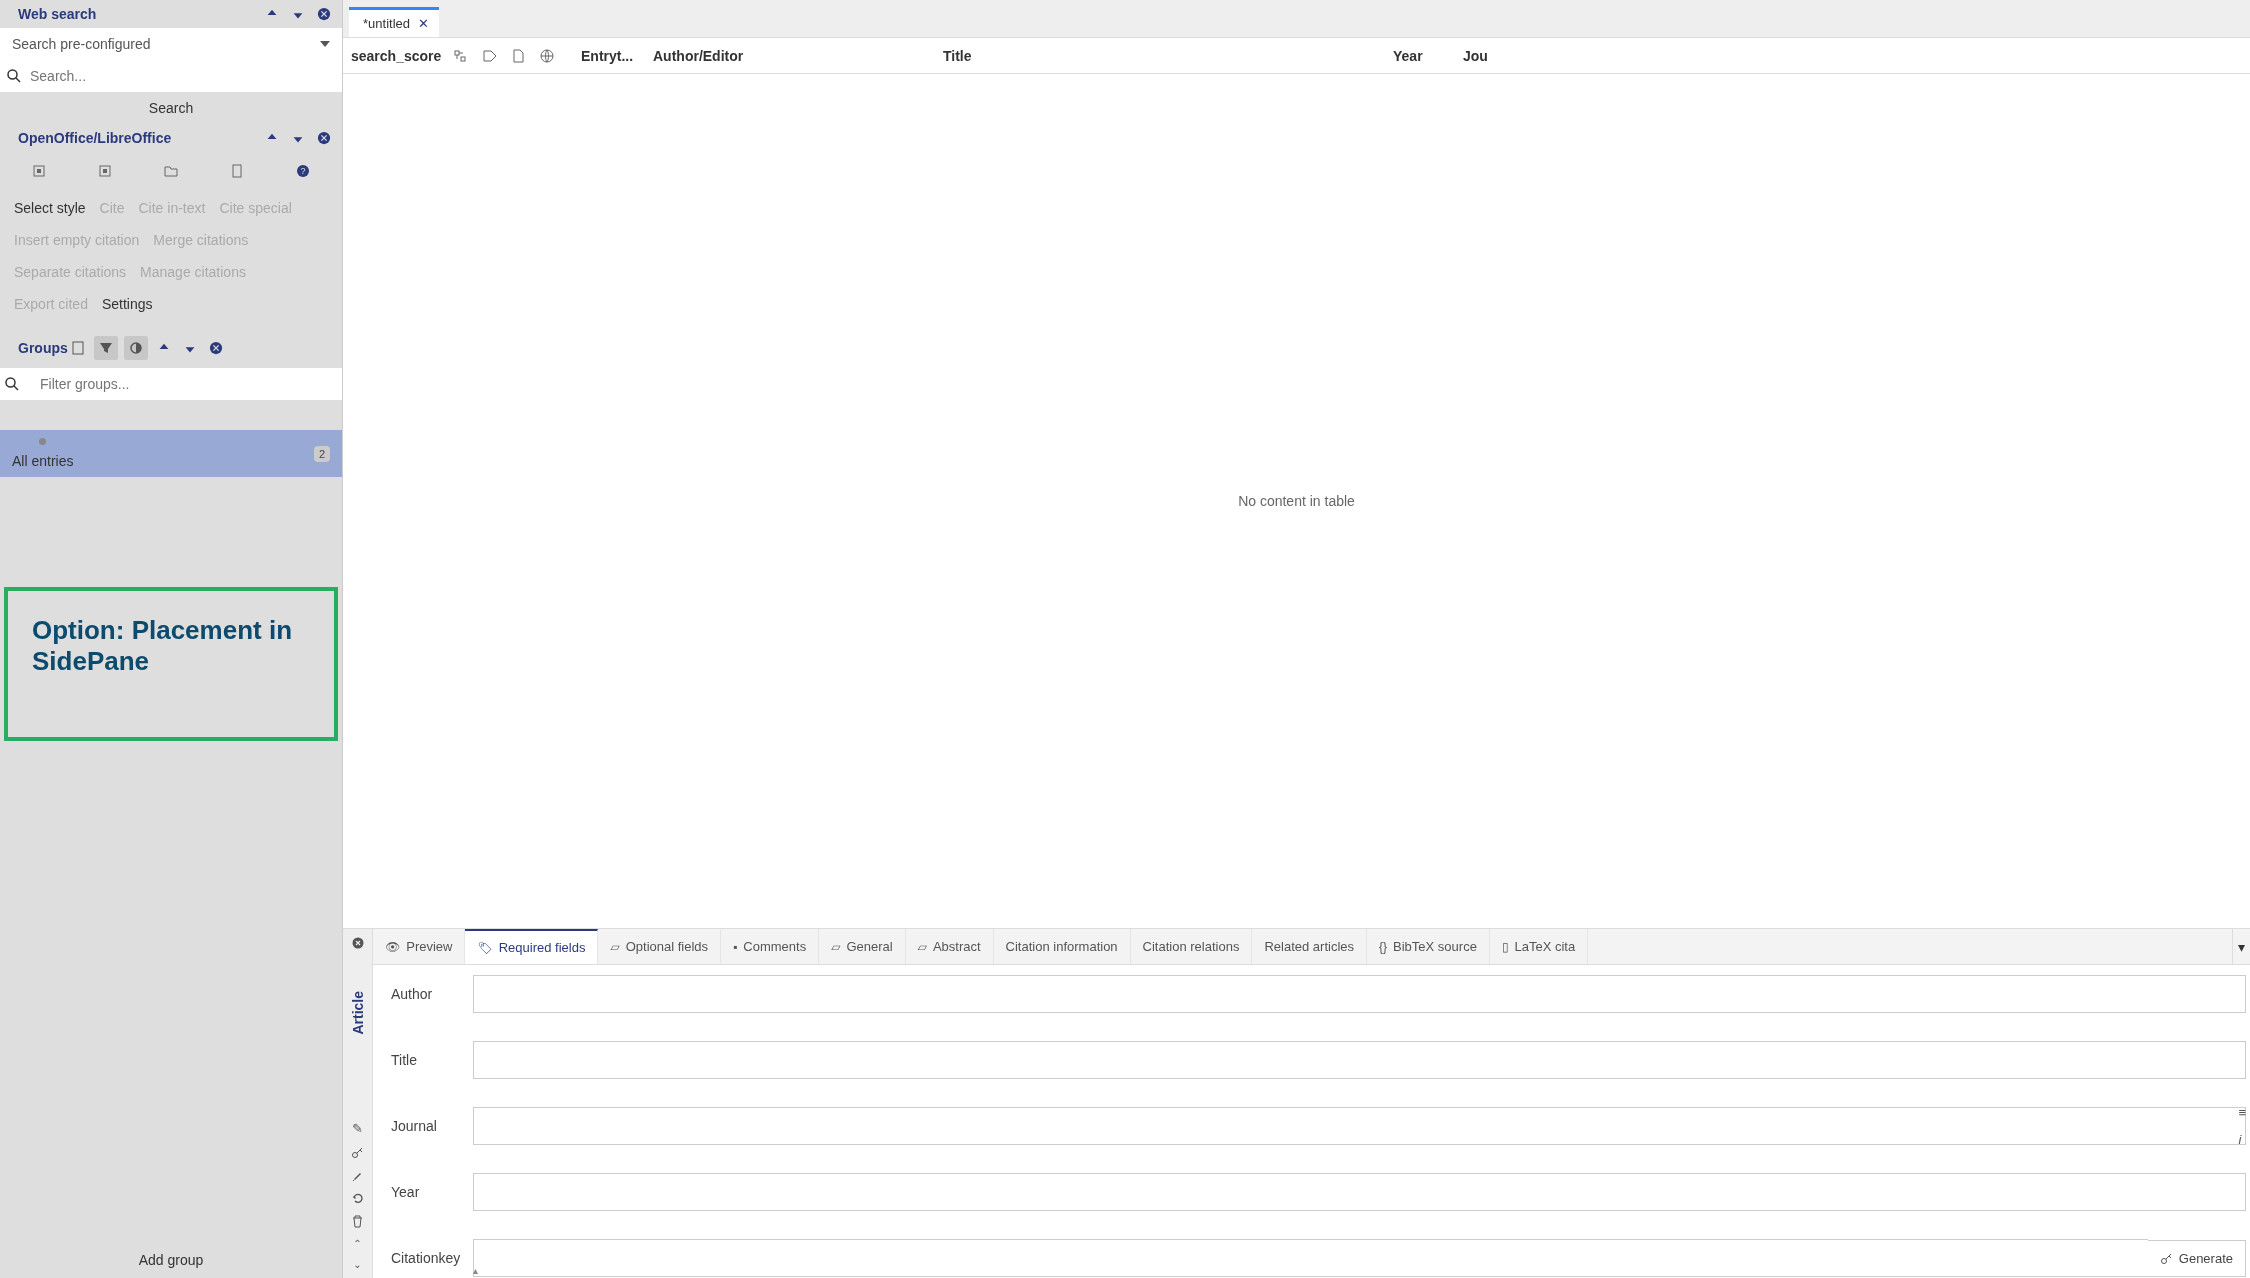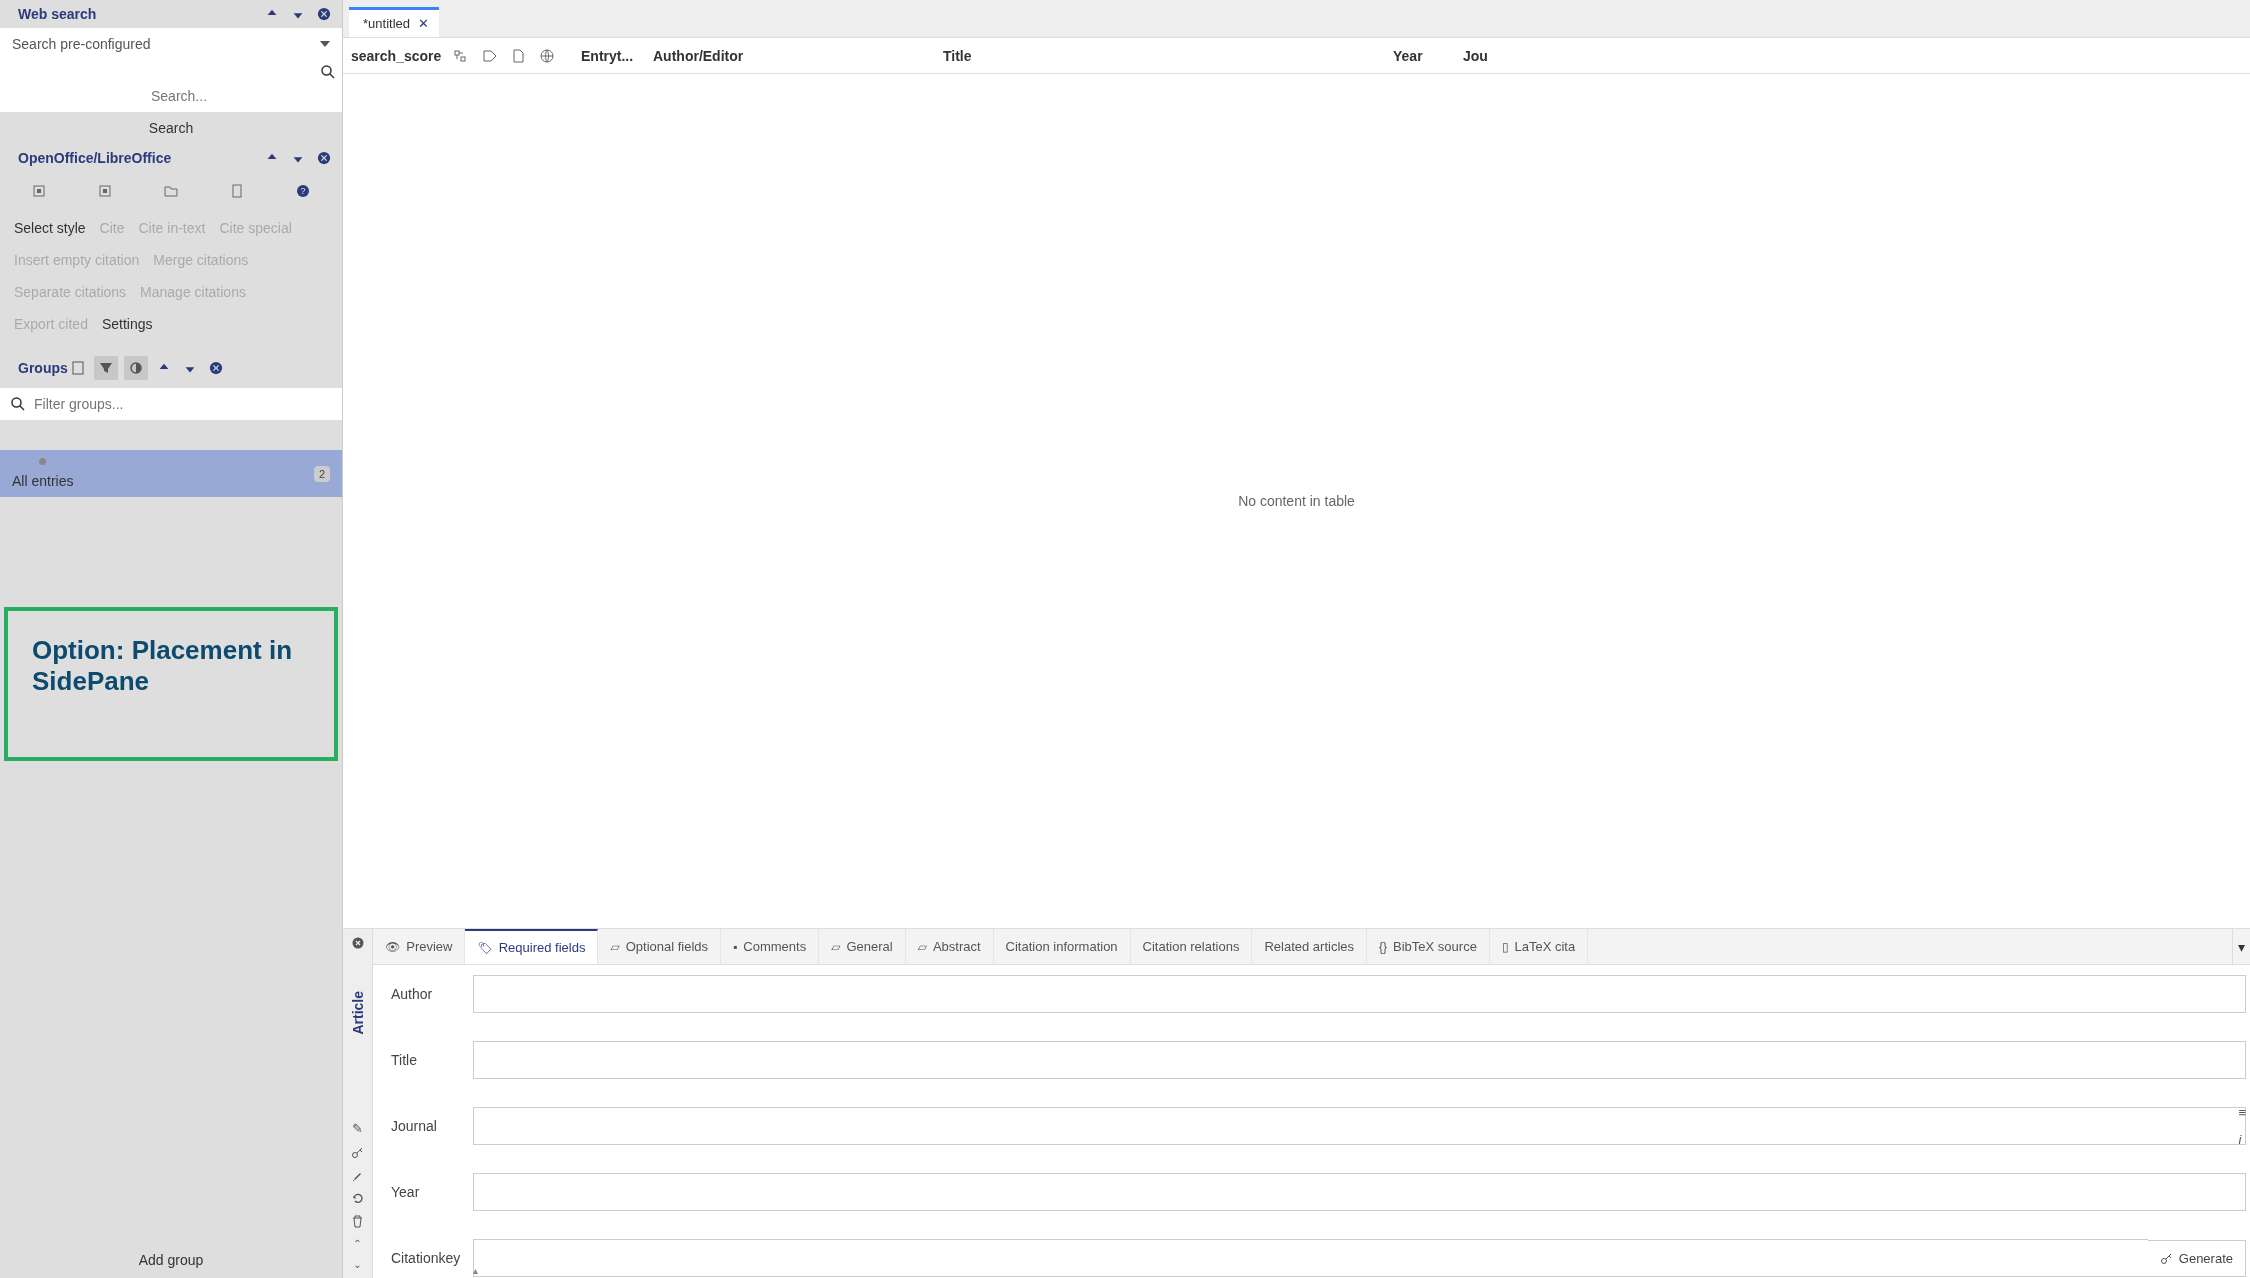--- a/index.html
+++ b/index.html
@@ -11,21 +11,21 @@
 
 .panel-header { display: flex; align-items: center; justify-content: space-between; padding: 6px 10px 6px 18px; }
 .panel-title { color: #2a3a7c; font-weight: 600; font-size: 14px; }
 .panel-controls { display: flex; gap: 10px; align-items: center; }
 .ctrl-icon { cursor: pointer; color: #2a3a7c; display: inline-flex; align-items: center; justify-content: center; width: 16px; height: 16px; }
 .ctrl-icon svg { width: 14px; height: 14px; }
 
 .dropdown { background: #fff; border: none; padding: 8px 12px; display: flex; justify-content: space-between; align-items: center; cursor: pointer; color: #555; }
 .dropdown:after { content: ""; border-left: 5px solid transparent; border-right: 5px solid transparent; border-top: 6px solid #555; }
 
-.search-row { background: #fff; display: flex; align-items: flex-end; padding: 4px 6px; gap: 4px; flex-direction: column; }
+.search-row { background: #fff; display: flex; align-items: center; padding: 4px 6px; gap: 4px; }
 .search-row input { border: none; outline: none; flex: 1; font-size: 14px; padding: 4px; }
 .search-btn { text-align: center; padding: 8px 0; cursor: pointer; }
 
 .oo-icons { display: flex; justify-content: space-around; padding: 10px 6px 6px; }
 .oo-icons .ic { width: 18px; height: 18px; color: #666; display: flex; align-items: center; justify-content: center; font-size: 13px; }
 .oo-icons .ic:last-child svg { fill: #2a3a7c; }
 
 .link-grid { display: flex; flex-wrap: wrap; padding: 6px 14px 10px; gap: 0; }
 .link-grid span { padding: 8px 14px 8px 0; color: #aaa; cursor: pointer; white-space: nowrap; }
 .link-grid span.active { color: #333; }
@@ -33,21 +33,21 @@
 .groups-header { display: flex; align-items: center; padding: 6px 8px 6px 18px; }
 .groups-controls { display: flex; gap: 6px; align-items: center; }
 .groups-controls .ctrl-icon { width: 20px; height: 20px; }
 .groups-controls .toggled { background: #c7c7c7; padding: 4px; border-radius: 2px; width: 24px; height: 24px; }
 
 .group-item { background: #99a9d6; display: flex; align-items: center; justify-content: space-between; padding: 8px 12px; margin-top: 6px; cursor: pointer; }
 .group-item .left { display: flex; align-items: center; gap: 8px; flex-direction: column; }
 .dot { width: 7px; height: 7px; border-radius: 50%; background: #888; }
 .badge { background: #ccc; color: #444; font-size: 11px; padding: 2px 5px; border-radius: 4px; min-width: 14px; text-align: center; }
 
-.filter-row { background: #fff; display: flex; align-items: center; padding: 4px 10px; gap: 4px; margin-top: 2px; justify-content: flex-end; }
+.filter-row { background: #fff; display: flex; align-items: center; padding: 4px 4px; gap: 16px; margin-top: 2px; justify-content: flex-end; }
 .filter-row input { border: none; outline: none; flex: 1; font-size: 14px; padding: 4px; }
 
 .annotation-box { margin: 110px 4px 12px 4px; border: 4px solid #27ae60; padding: 24px 24px 60px; }
 .annotation-box div { color: #0c4a6e; font-size: 26px; font-weight: 600; line-height: 1.2; }
 
 .add-group { text-align: center; padding: 10px 0; cursor: pointer; margin-top: auto; }
 
 
 .main { flex: 1; display: flex; flex-direction: column; background: #fff; overflow: hidden; }
 .tab-bar { background: #eee; display: flex; height: 38px; align-items: flex-end; border-bottom: 1px solid #ddd; padding-left: 6px; }

